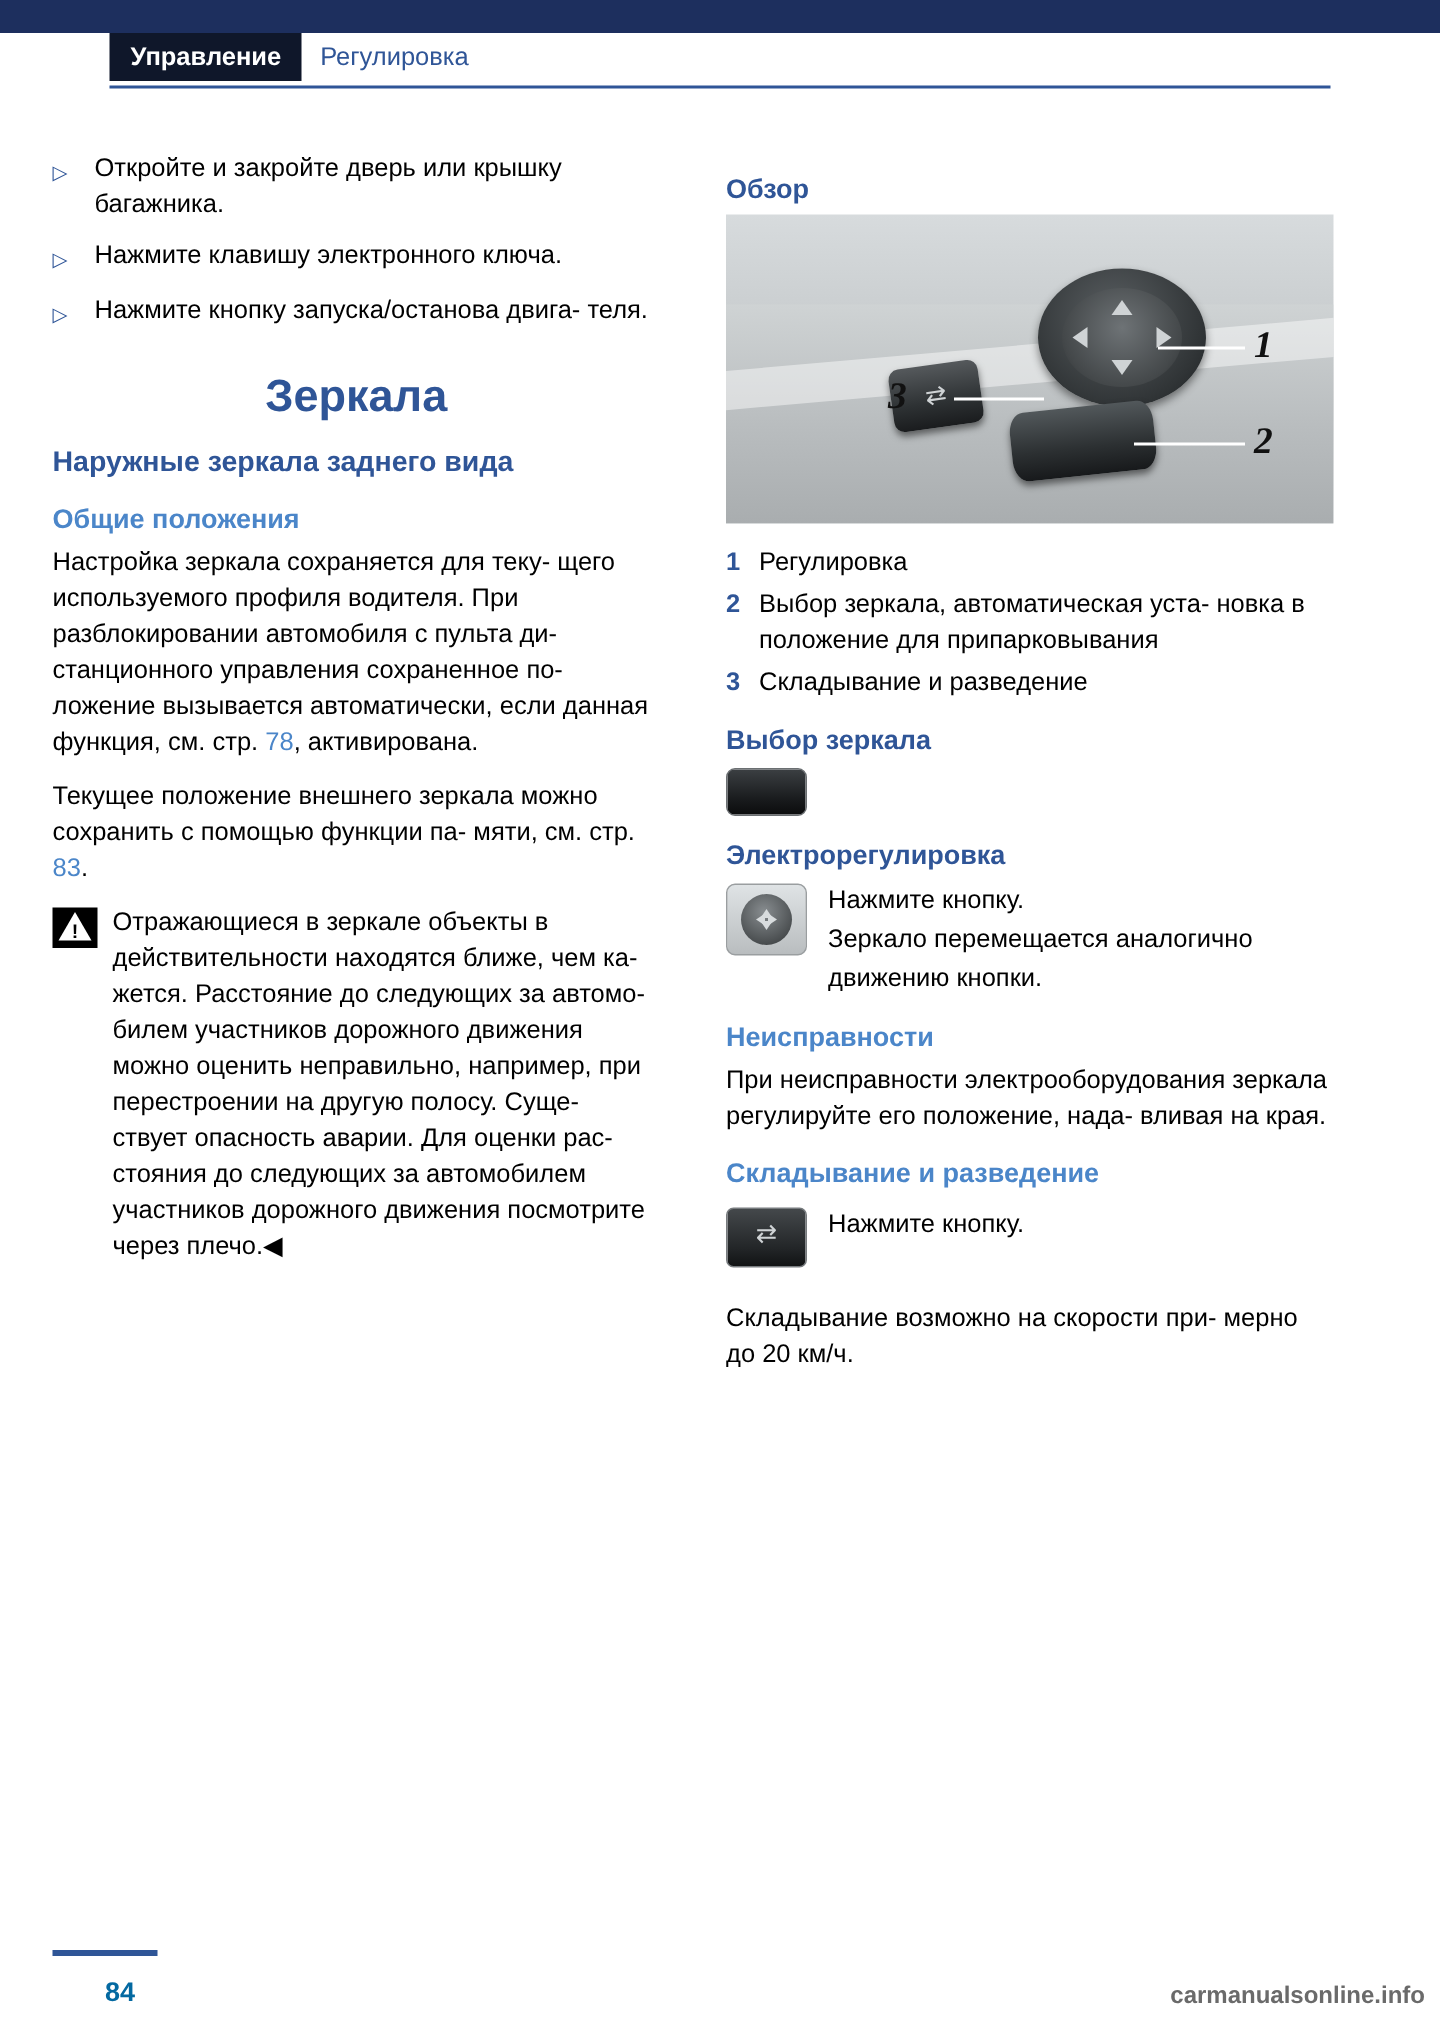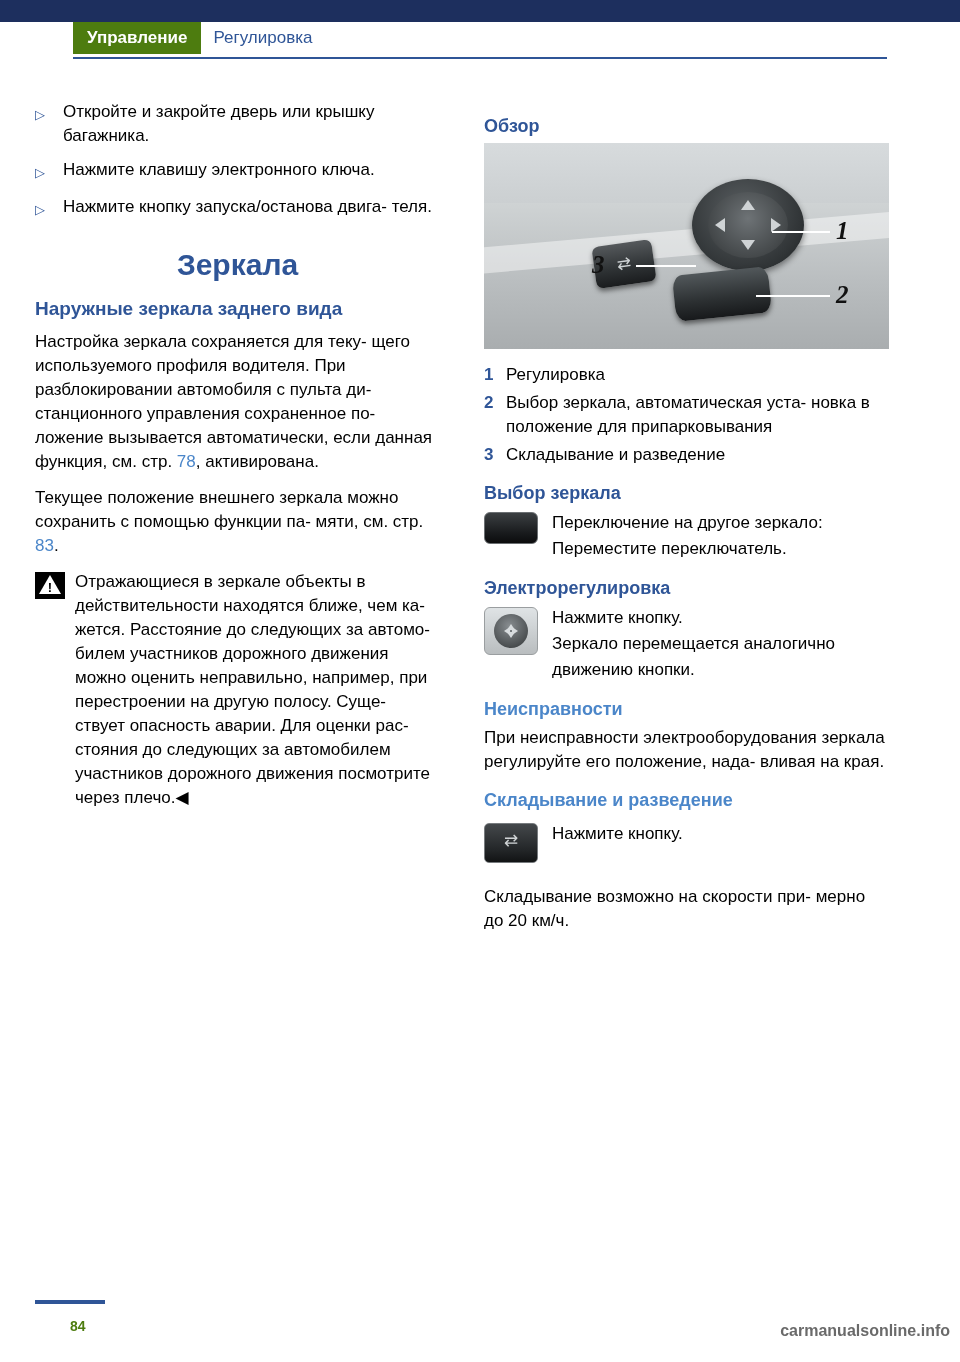--- a/index.html
+++ b/index.html
@@ -34,21 +34,21 @@
   .header-tabs {
     position: absolute;
     top: 22px;
     left: 0;
     width: 960px;
     height: 32px;
     display: flex;
     align-items: stretch;
   }
   .tab-active {
-    background: #4d7c0f;
+    background: #0f172a;
     color: #ffffff;
     font-weight: bold;
     font-size: 17px;
     padding: 5px 14px 5px 14px;
     margin-left: 73px;
     display: flex;
     align-items: center;
   }
   .tab-inactive {
     color: #2f5597;
@@ -345,23 +345,23 @@
     left: 35px;
     top: 1300px;
     width: 70px;
     height: 4px;
     background: #2f5597;
   }
   .page-num {
     position: absolute;
     left: 70px;
     top: 1318px;
-    font-size: 14px;
-    font-weight: bold;
-    color: #4d7c0f;
+    font-size: 18px;
+    font-weight: bold;
+    color: #0369a1;
   }
   .footer-center {
     position: absolute;
     left: 0;
     top: 1318px;
     width: 774px;
     text-align: right;
     font-size: 17px;
     font-weight: bold;
     color: #2a2a2a;
@@ -399,20 +399,21 @@
     <span class="bullet-text">Нажмите клавишу электронного ключа.</span>
   </div>
   <div class="bullet-row">
     <span class="bullet-tri">▷</span>
     <span class="bullet-text">Нажмите кнопку запуска/останова двига- теля.</span>
   </div>
 
   <h1 class="sec">Зеркала</h1>
   <h2 class="sub">Наружные зеркала заднего вида</h2>
 
+  <h3 class="sub3">Общие положения</h3>
   <p class="body"><span>Настройка зеркала сохраняется для теку- щего используемого профиля водителя. При разблокировании автомобиля с пульта ди- станционного управления сохраненное по- ложение вызывается автоматически, если данная функция, см. стр. </span><span class="xref">78</span><span>, активирована.</span></p>
   <p class="body"><span>Текущее положение внешнего зеркала можно сохранить с помощью функции па- мяти, см. стр. </span><span class="xref">83</span><span>.</span></p>
 
 
   <div class="warn-block">
     <div class="warn-icon"></div>
     <div class="warn-first">Отражающиеся в зеркале объекты в действительности находятся ближе, чем ка- жется. Расстояние до следующих за автомо- билем участников дорожного движения можно оценить неправильно, например, при перестроении на другую полосу. Суще- ствует опасность аварии. Для оценки рас- стояния до следующих за автомобилем участников дорожного движения посмотрите через плечо.◀</div>
   </div>
 
 </div>
@@ -459,24 +460,20 @@
   </div>
   <div class="legend-row">
     <span class="legend-num">3</span>
     <span>Складывание и разведение</span>
   </div>
 
   <h3 class="sub3 dark">Выбор зеркала</h3>
   <div class="icon-row">
     <div class="icon-col">
       <div class="ico-switch"></div>
-    </div>
-    <div class="icon-text">
-      <div>Переключение на другое зеркало:</div>
-      <div>Переместите переключатель.</div>
     </div>
   </div>
 
   <h3 class="sub3 dark">Электрорегулировка</h3>
   <div class="icon-row">
     <div class="icon-col">
       <div class="ico-pad">
         <div class="disc">
           <span class="pt pt-u"></span>
           <span class="pt pt-d"></span>

